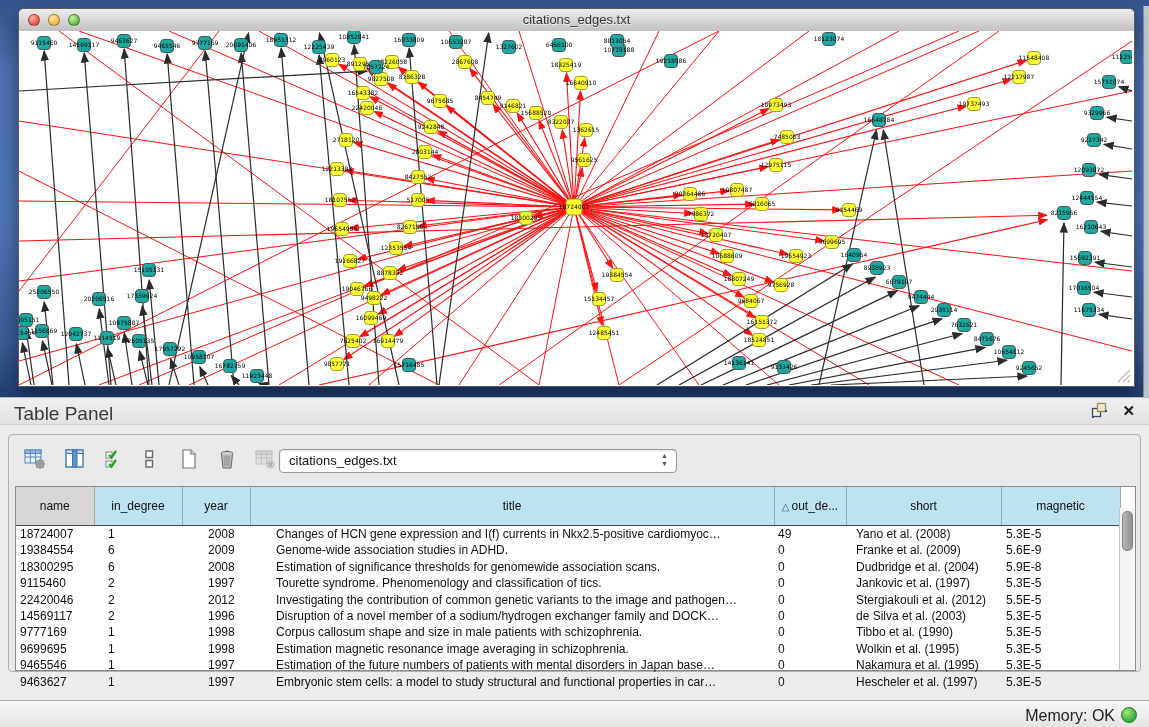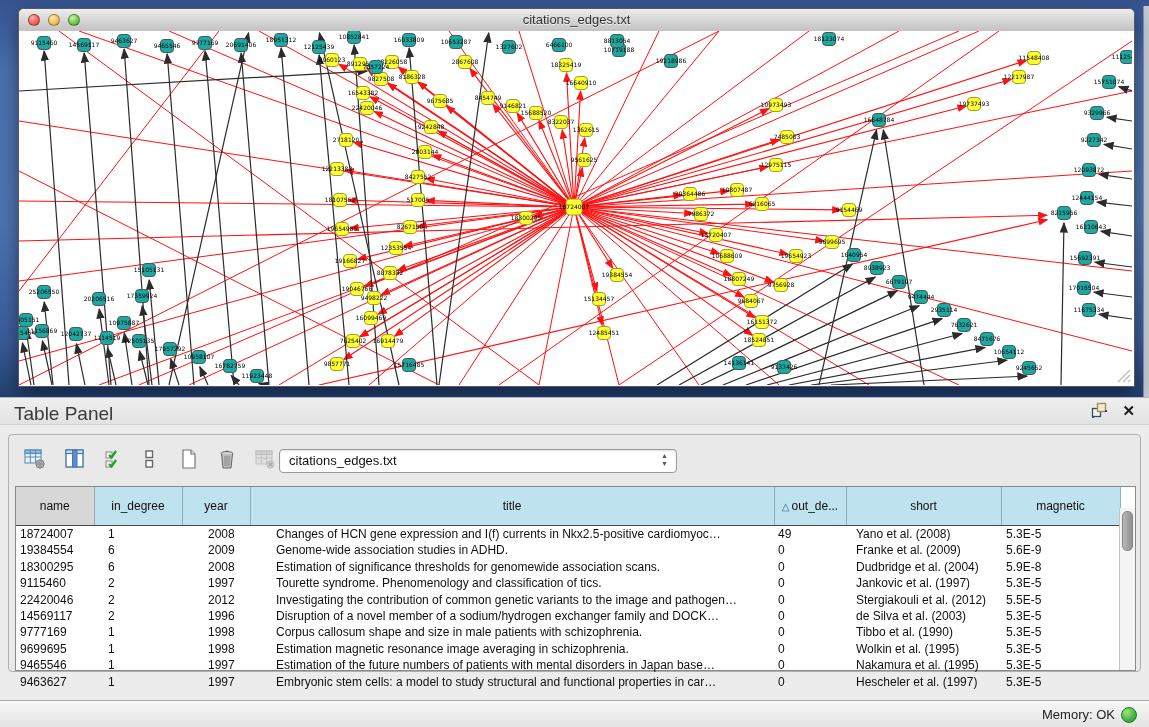--- a/index.html
+++ b/index.html
@@ -68,21 +68,21 @@
   .tabs{position:absolute;left:0;top:276px;width:100%;text-align:center;}
   .seg{display:inline-flex;border:1px solid #9a9a9a;border-radius:5px;overflow:hidden;
     background:#f5f5f5;box-shadow:0 1px 0 rgba(255,255,255,.8);}
   .seg .tab{padding:2px 16px;font-size:13px;color:#1a1a1a;border:none;
     background:linear-gradient(180deg,#fdfdfd,#eeeeee);border-right:1px solid #b5b5b5;}
   .seg .tab:last-child{border-right:none;}
   .seg .tab.active{background:#7d7d7d;color:#f4f4f4;box-shadow:inset 0 1px 3px rgba(0,0,0,.35);}
   
   .status-bar{position:absolute;left:0;top:700px;width:1149px;height:27px;
     background:linear-gradient(180deg,#f7f7f7,#e3e3e3);border-top:1px solid #ababab;}
-  .status-bar .mem{position:absolute;right:34px;top:6px;font-size:13px;color:#222;}
+  .status-bar .mem{position:absolute;right:34px;top:6px;font-size:16px;color:#222;}
   .mem-dot{position:absolute;right:12px;top:6px;width:14px;height:14px;border-radius:50%;
     border:1px solid #1e7a1e;background:radial-gradient(circle at 35% 30%,#9fe57a,#3fae3f 65%,#2c8c2c);}
   .grip{position:absolute;right:3px;bottom:3px;width:16px;height:16px;opacity:.65;}
 </style>
 </head>
 <body>
 
 <div class="desktop">
   <div class="right-strip"></div>
   <div class="net-window">

